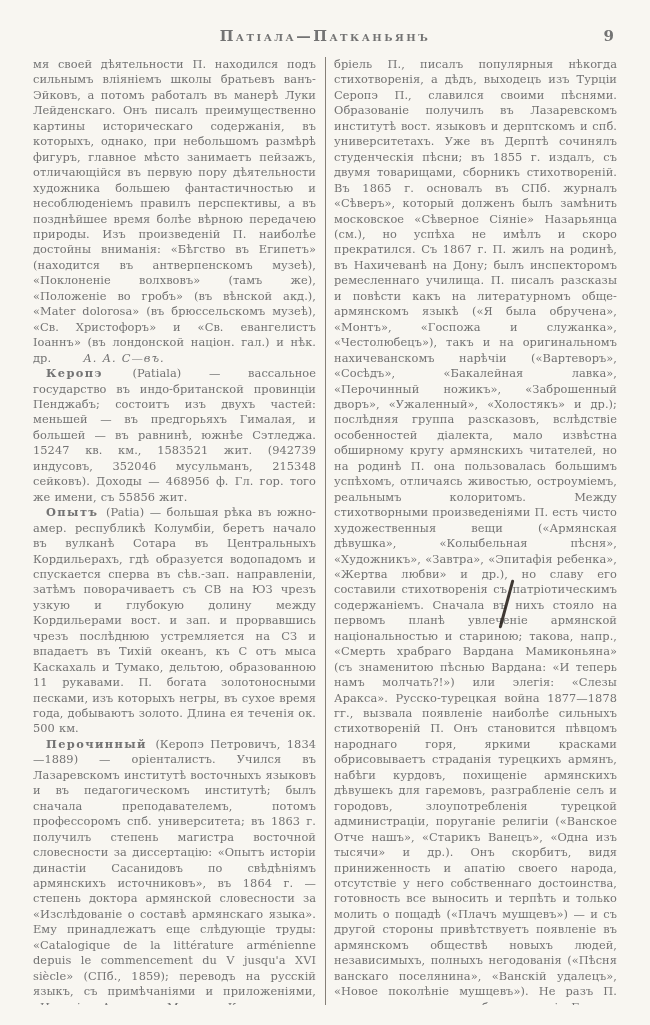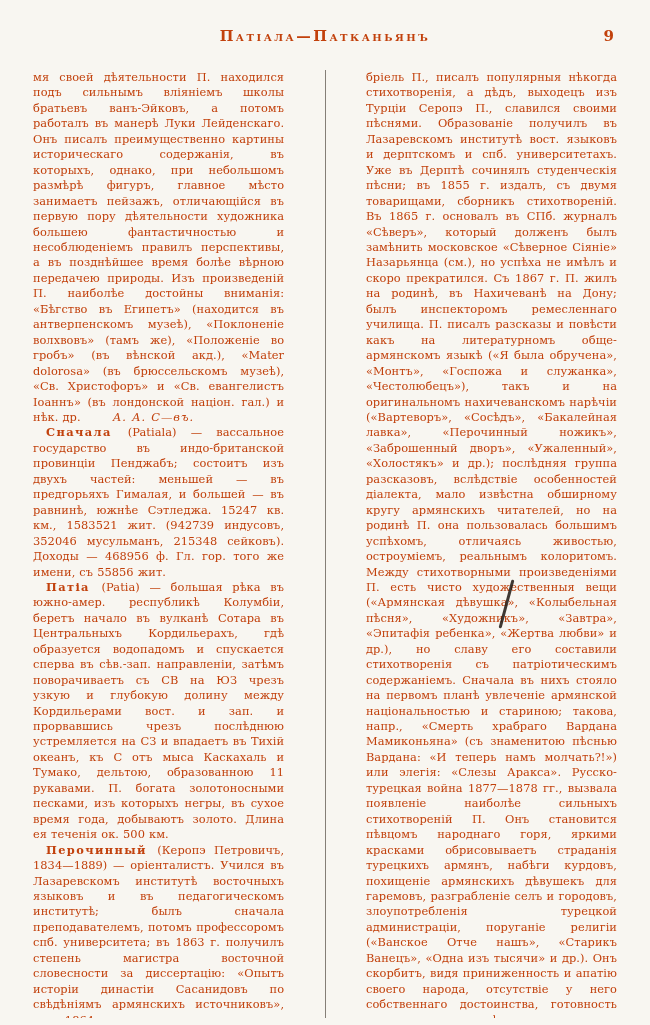--- a/index.html
+++ b/index.html
@@ -5,44 +5,43 @@
   html, body { margin:0; padding:0; }
   body {
     width:650px; height:1025px;
     background:#efece6;
     font-family:"DejaVu Serif", serif;
   }
   .page {
     position:relative;
     width:650px; height:1025px;
     background:#f8f6f1;
-    color:#c2410c;
+    color:#737373;
     overflow:hidden;
   }
   .header {
     position:absolute; top:27px; left:0; right:0; height:22px;
   }
   .header-title {
     position:absolute; left:0; right:0;
     text-align:center;
     font-variant:small-caps;
     font-size:14.5px;
     letter-spacing:2.5px;
     font-weight:600;
   }
   .header-page-number {
     position:absolute; right:36px; top:0;
     font-size:15px; font-weight:600;
   }
   .columns {
     position:absolute;
-    top:70px; left:33px;
+    top:57px; left:33px;
     width:584px; height:948px;
     display:flex;
-    gap:32px;
   }
   .col {
     width:283px;
     height:100%;
     overflow:hidden;
   }
   .divider {
     width:1px;
     margin:0 8px 0 9px;
     background:#5f574e;
@@ -90,26 +89,26 @@
 
   <div class="columns">
 
     <div class="col col-left">
       <p class="para cont">
         <span>мя своей дѣятельности П. находился подъ сильнымъ вліяніемъ школы братьевъ ванъ-Эйковъ, а потомъ работалъ въ манерѣ Луки Лейденскаго. Онъ писалъ преимущественно картины историческаго содержанія, въ которыхъ, однако, при небольшомъ размѣрѣ фигуръ, главное мѣсто занимаетъ пейзажъ, отличающійся въ первую пору дѣятельности художника большею фантастичностью и несоблюденіемъ правилъ перспективы, а въ позднѣйшее время болѣе вѣрною передачею природы. Изъ произведеній П. наиболѣе достойны вниманія: «Бѣгство въ Египетъ» (находится въ антверпенскомъ музеѣ), «Поклоненіе волхвовъ» (тамъ же), «Положеніе во гробъ» (въ вѣнской акд.), «Mater dolorosa» (въ брюссельскомъ музеѣ), «Св. Христофоръ» и «Св. евангелистъ Іоаннъ» (въ лондонской націон. гал.) и нѣк. др.</span>
         <span class="sig">А. А. С—въ.</span>
       </p>
 
       <p class="para entry">
-        <span class="headword">Сначала</span>
+        <span class="headword">Керопэ</span>
         <span>(Patiala) — вассальное государство въ индо-британской провинціи Пенджабъ; состоитъ изъ двухъ частей: меньшей — въ предгорьяхъ Гималая, и большей — въ равнинѣ, южнѣе Сэтледжа. 15247 кв. км., 1583521 жит. (942739 индусовъ, 352046 мусульманъ, 215348 сейковъ). Доходы — 468956 ф. Гл. гор. того же имени, съ 55856 жит.</span>
       </p>
 
       <p class="para entry">
-        <span class="headword">Патіа</span>
+        <span class="headword">Опытъ</span>
         <span>(Patia) — большая рѣка въ южно-амер. республикѣ Колумбіи, беретъ начало въ вулканѣ Сотара въ Центральныхъ Кордильерахъ, гдѣ образуется водопадомъ и спускается сперва въ сѣв.-зап. направленіи, затѣмъ поворачиваетъ съ СВ на ЮЗ чрезъ узкую и глубокую долину между Кордильерами вост. и зап. и прорвавшись чрезъ послѣднюю устремляется на СЗ и впадаетъ въ Тихій океанъ, къ С отъ мыса Каскахаль и Тумако, дельтою, образованною 11 рукавами. П. богата золотоносными песками, изъ которыхъ негры, въ сухое время года, добываютъ золото. Длина ея теченія ок. 500 км.</span>
       </p>
 
       <p class="para entry">
         <span class="headword">Перочинный</span>
         <span>(Керопэ Петровичъ, 1834—1889) — оріенталистъ. Учился въ Лазаревскомъ институтѣ восточныхъ языковъ и въ педагогическомъ институтѣ; былъ сначала преподавателемъ, потомъ профессоромъ спб. университета; въ 1863 г. получилъ степень магистра восточной словесности за диссертацію: «Опытъ исторіи династіи Сасанидовъ по свѣдѣніямъ армянскихъ источниковъ», въ 1864 г. — степень доктора армянской словесности за «Изслѣдованіе о составѣ армянскаго языка». Ему принадлежатъ еще слѣдующіе труды: «Catalogique de la littérature arménienne depuis le commencement du V jusqu'a XVI siècle» (СПб., 1859); переводъ на русскій языкъ, съ примѣчаніями и приложеніями, «Исторія Агвинъ» Моисея Каганкатвади, писателя X вѣка; «Цыгане. Нѣсколько словъ о нарѣчіяхъ закавказскихъ цыганъ — Бома и Караччи» (1886); «Библіографическій очеркъ армянской литературы» (СПб., 1880). Въ «Энциклопедическомъ Словарѣ» 1861—63 гг. П. помѣщалъ статьи по географіи, исторіи и литературѣ армянъ. См. Эминъ, «Профессоръ П., какъ оріенталистъ» (СПб., 1874); некрологъ въ «Истор. Вѣстникѣ» (1889, № 6).</span>
       </p>
 
     </div>
 

